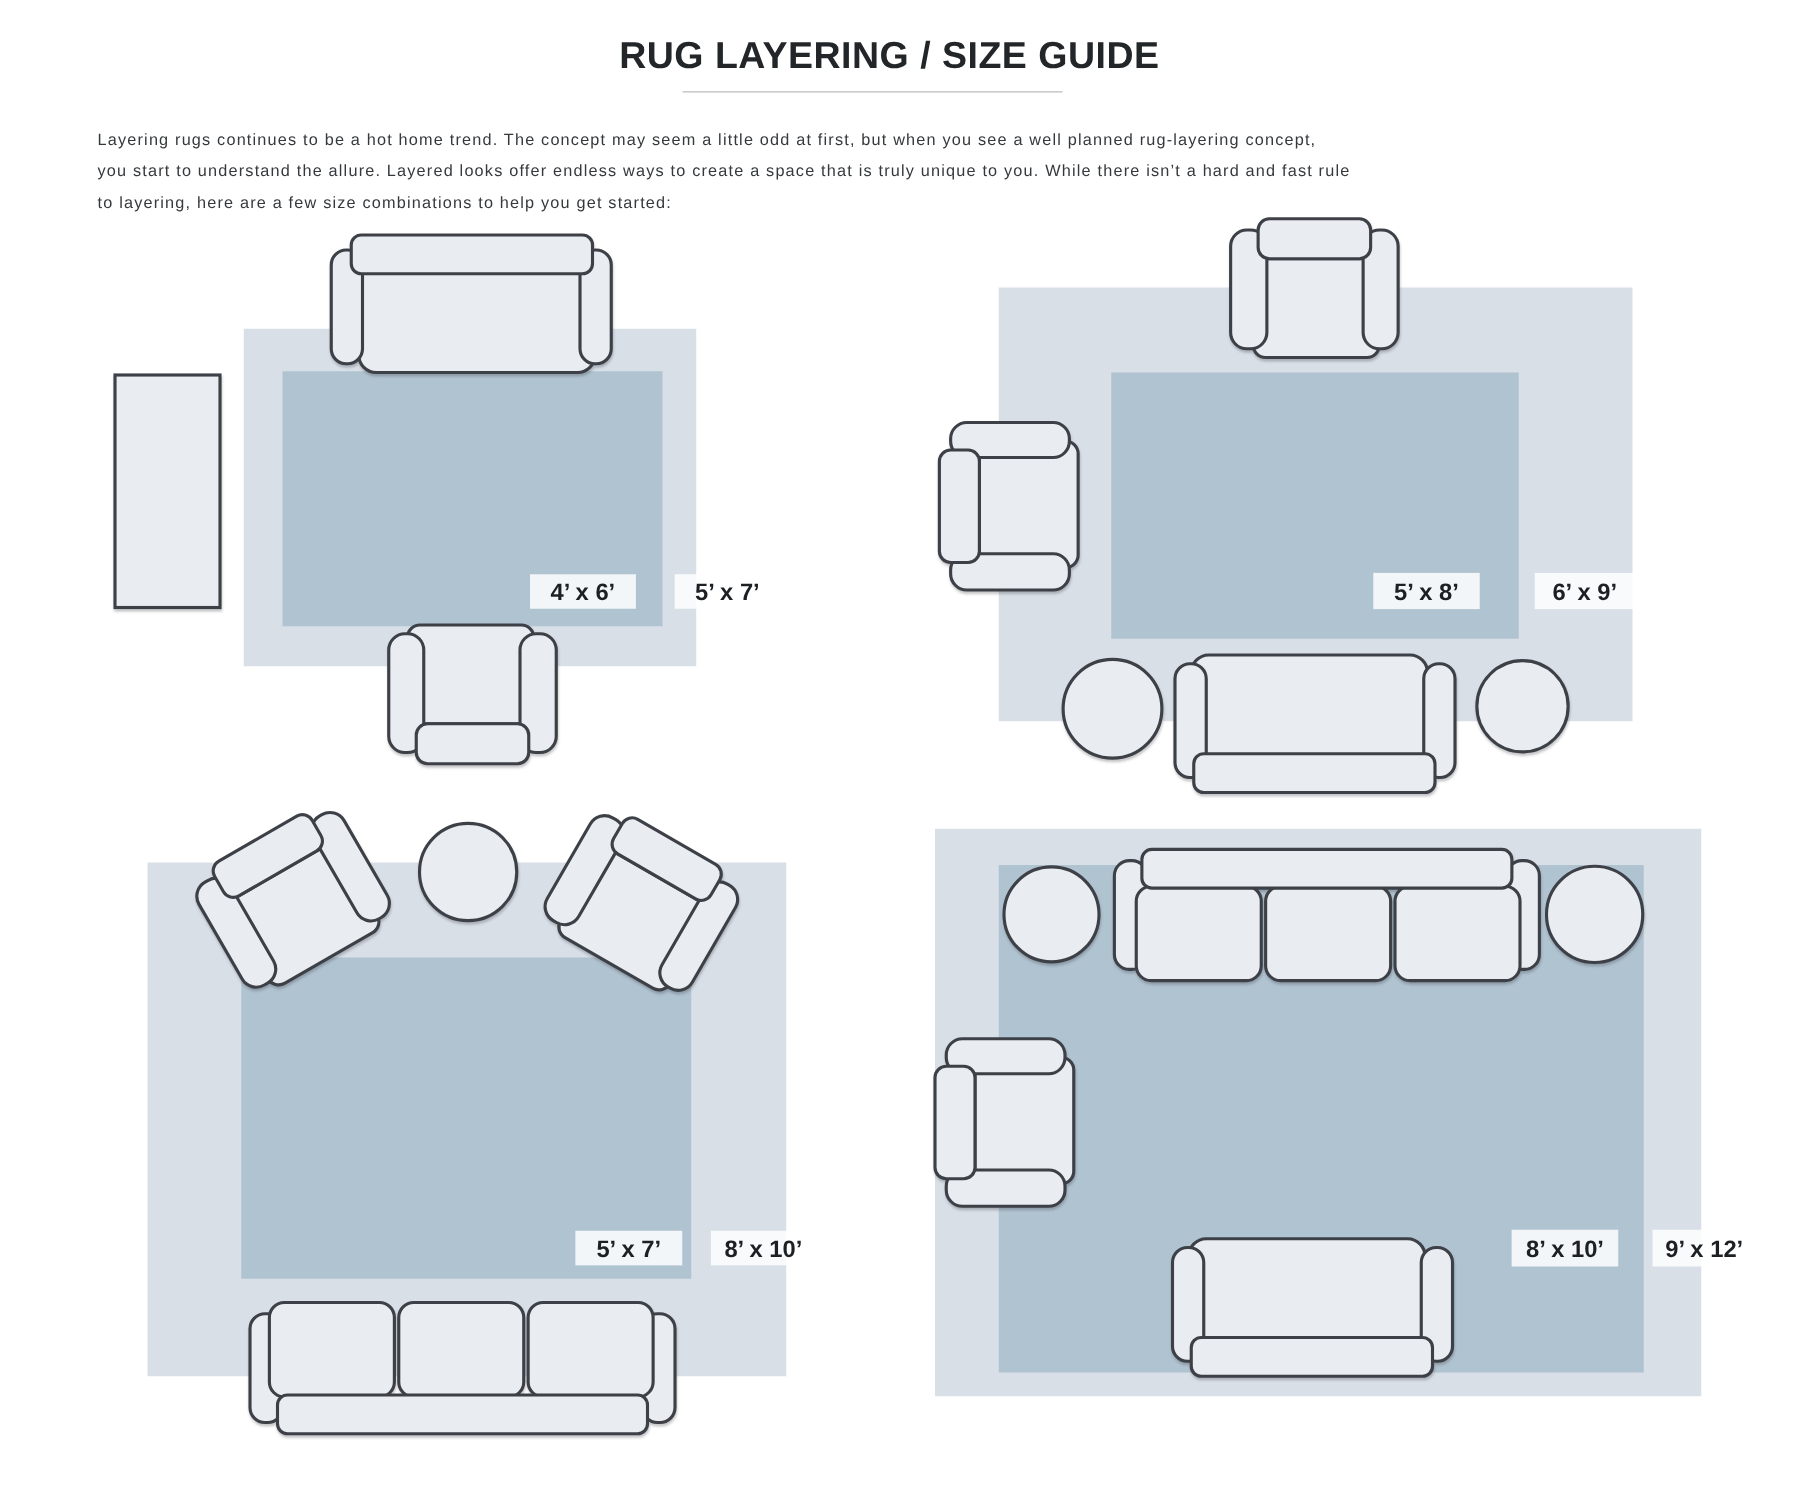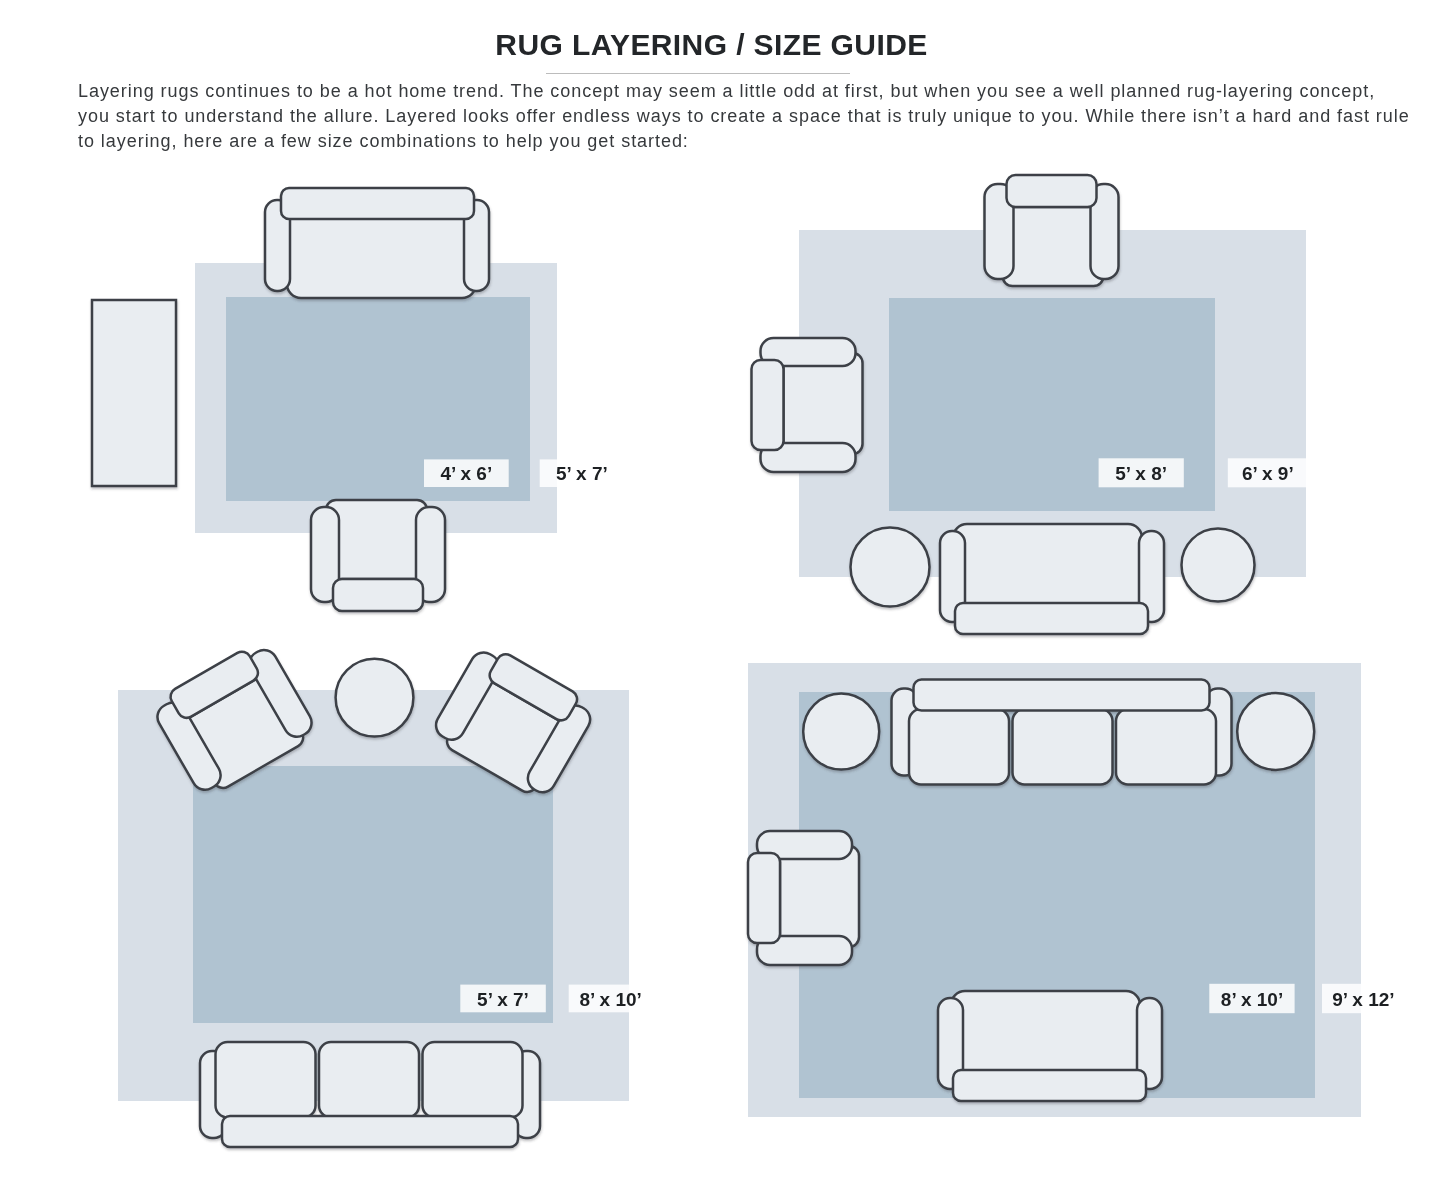--- a/index.html
+++ b/index.html
@@ -1,19 +1,19 @@
 <!DOCTYPE html>
 <html><head>
 <meta charset="utf-8">
 <style>
   html,body{margin:0;padding:0;background:#ffffff;width:1445px;height:1196px;overflow:hidden;}
   body{font-family:"Liberation Sans", sans-serif;position:relative;}
   .title{position:absolute;left:-11px;top:28px;width:1445px;text-align:center;font-size:30px;font-weight:bold;color:#232629;letter-spacing:0.4px;}
   .divider{position:absolute;left:546px;top:73px;width:304px;height:1px;background:#bcbcbc;}
-  .para{position:absolute;left:78px;top:79px;font-size:18px;line-height:25px;color:#36393c;letter-spacing:0.95px;}
+  .para{position:absolute;left:78px;top:99px;font-size:13px;line-height:25px;color:#36393c;letter-spacing:0.95px;}
 </style>
 </head>
 <body>
 
 <div class="title">RUG LAYERING / SIZE GUIDE</div>
 
 <div class="divider"></div>
 
 <div class="para">Layering rugs continues to be a hot home trend. The concept may seem a little odd at first, but when you see a well planned rug-layering concept,<br>you start to understand the allure. Layered looks offer endless ways to create a space that is truly unique to you. While there isn’t a hard and fast rule<br>to layering, here are a few size combinations to help you get started:</div>
 <svg width="1445" height="1196" viewBox="0 0 1445 1196" style="position:absolute;left:0;top:0;" xmlns="http://www.w3.org/2000/svg">

